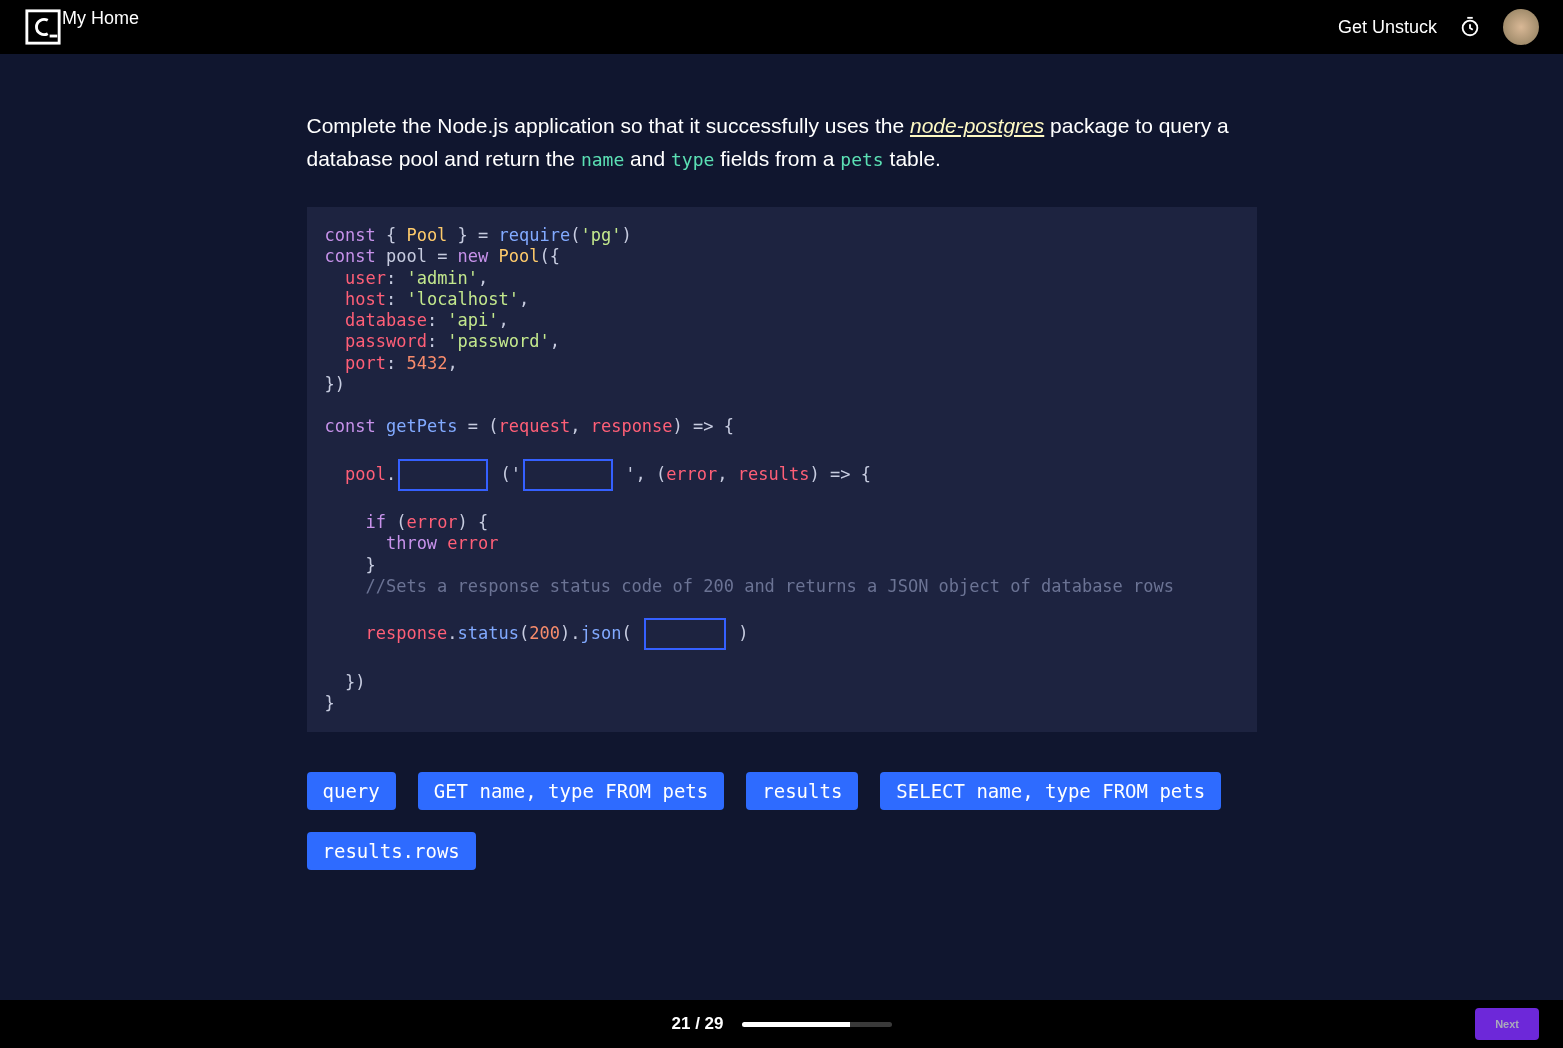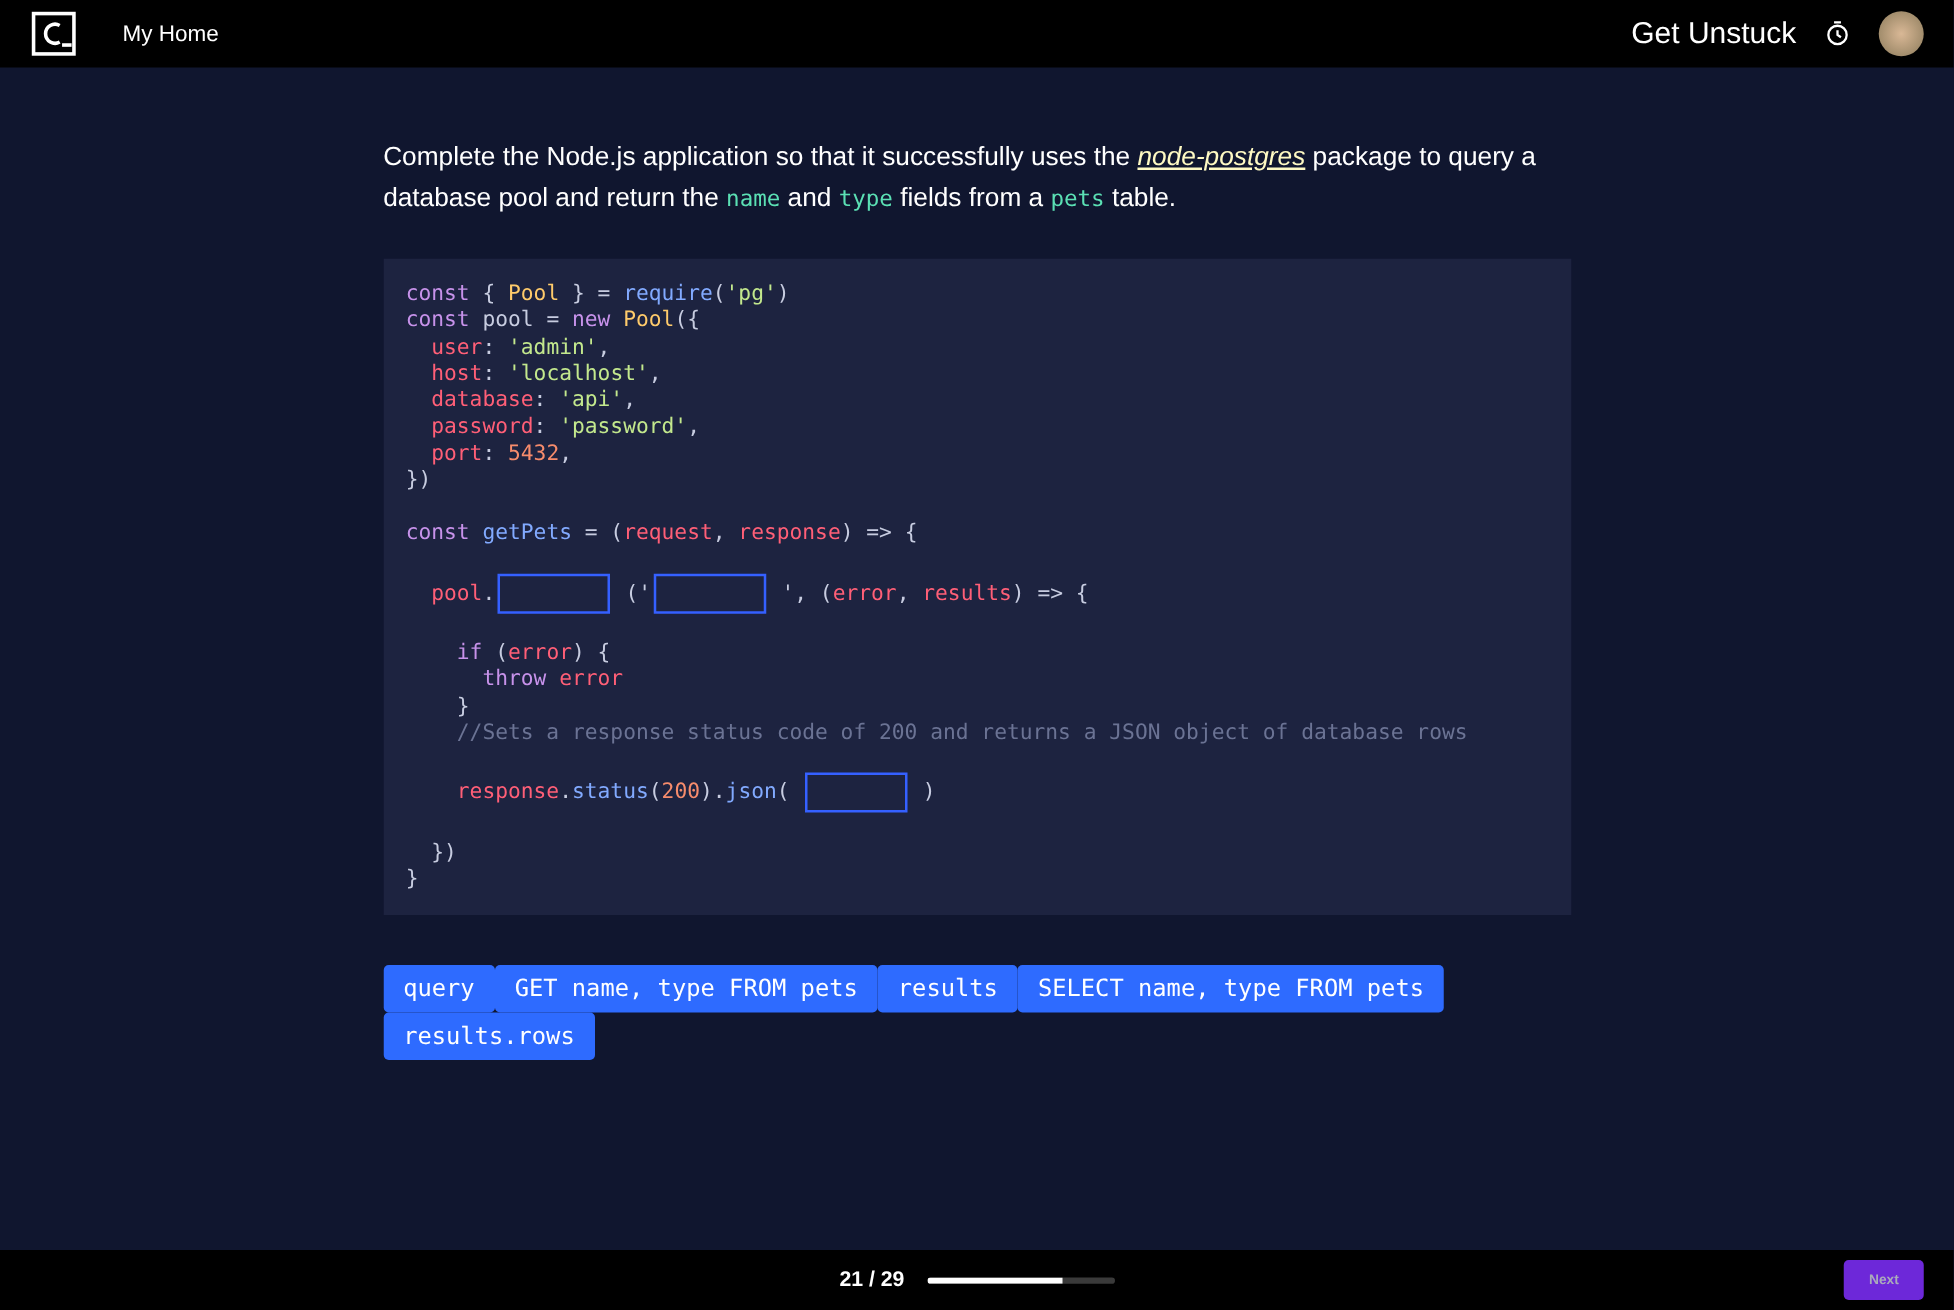--- a/index.html
+++ b/index.html
@@ -13,26 +13,26 @@
   position: relative;
 }
 .topbar {
   background: #000;
   height: 54px;
   display: flex;
   align-items: center;
   padding: 0 24px;
   justify-content: space-between;
 }
-.topbar-left { display: flex; align-items: center; gap: 36px; }
+.topbar-left { display: flex; align-items: flex-start; }
 .logo { width: 38px; height: 38px; display: flex; align-items: center; justify-content: center; }
 .logo svg { width: 38px; height: 38px; }
 .my-home { font-size: 18px; font-weight: 500; color: #fff; cursor: pointer; }
 .topbar-right { display: flex; align-items: center; gap: 22px; }
-.get-unstuck { font-size: 24px; font-weight: 500; cursor: pointer; }
+.get-unstuck { font-size: 18px; font-weight: 500; cursor: pointer; }
 .timer-icon { width: 22px; height: 22px; cursor: pointer; }
 .avatar { width: 36px; height: 36px; border-radius: 50%; background: radial-gradient(circle, #d9b896, #8a7a5a); cursor: pointer; }
 
 .content {
   max-width: 950px;
   margin: 0 auto;
   padding: 56px 0 0 0;
 }
 .prompt {
   font-size: 21px;
@@ -70,21 +70,21 @@
   display: inline-block;
   border: 2px solid #3560ff;
   width: 90px;
   height: 32px;
   vertical-align: middle;
   margin: 0 2px;
   cursor: pointer;
 }
 .blank.sm { width: 82px; }
 
-.options { display: flex; flex-wrap: wrap; gap: 0; margin-bottom: 40px; }
+.options { display: flex; flex-wrap: wrap; gap: 22px; margin-bottom: 40px; }
 .option {
   background: #2e6bff;
   color: #fff;
   font-family: "Menlo","Consolas",monospace;
   font-size: 19px;
   padding: 8px 16px;
   border-radius: 4px;
   cursor: grab;
 }
 

